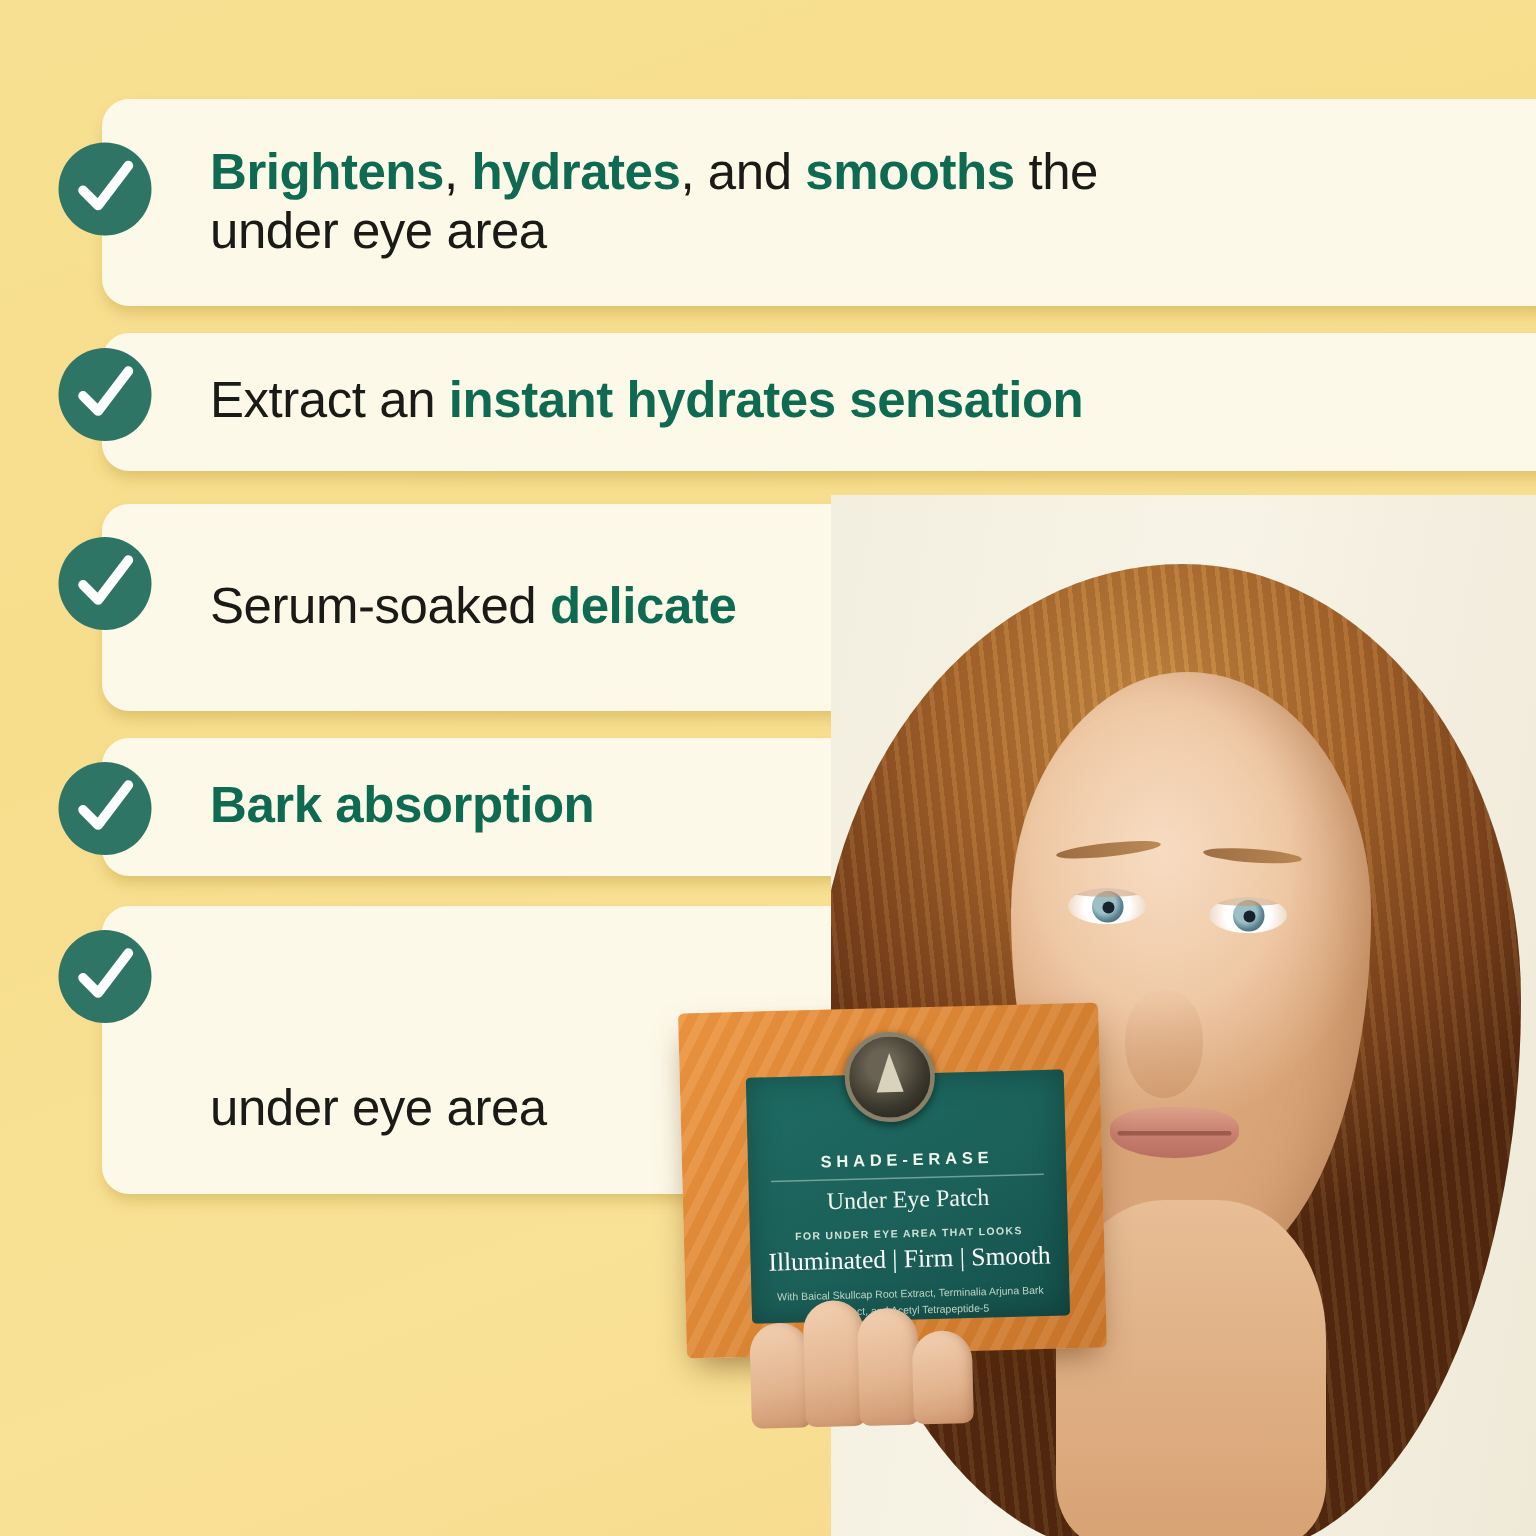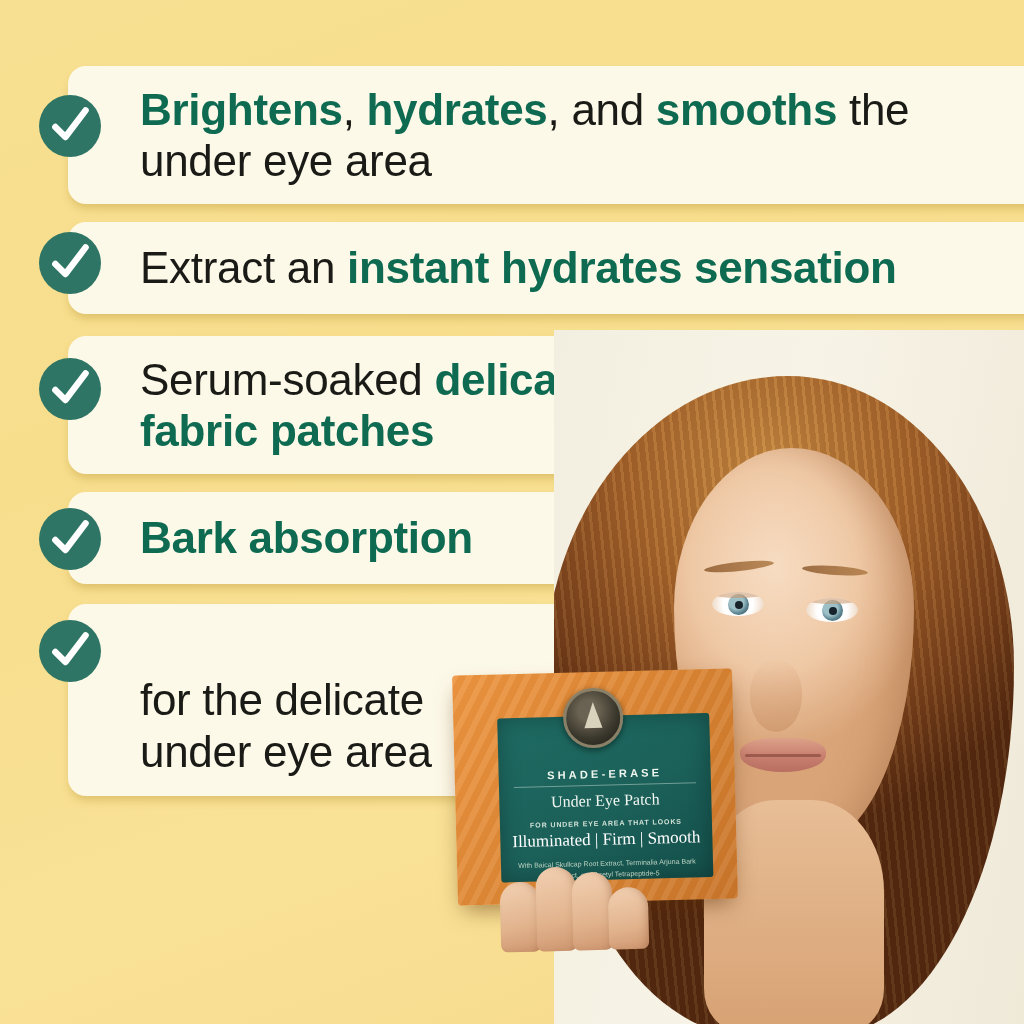--- a/index.html
+++ b/index.html
@@ -23,21 +23,21 @@
     left:68px;
     width:1010px;                 
     background:#FDF9E8;
     border-radius:18px;
     box-shadow:0 6px 10px -2px rgba(176,140,40,.38);
     padding:16px 0 16px 72px;
     display:flex;
     align-items:center;
   }
   .card-text {
-    font-size:44px;
+    font-size:34px;
     line-height:1.16;
     color:#1A1A16;
     letter-spacing:-.3px;
     max-width:790px;
   }
   .card-text b { color:#0E6B52; font-weight:700; }
 
   
   .check {
     position:absolute;
@@ -251,34 +251,33 @@
 
   <div class="card" style="top:222px; min-height:92px;">
     <div class="card-text">
       <span>Extract an </span><b>instant hydrates sensation</b>
     </div>
   </div>
 
   <div class="card" style="top:336px; min-height:138px;">
     <div class="card-text">
       <span>Serum-soaked </span><b>delicate</b><br>
-      <b>fabric patches</b>
     </div>
   </div>
 
   <div class="card" style="top:492px; min-height:92px;">
     <div class="card-text">
       <b>Bark absorption</b>
     </div>
   </div>
 
   <div class="card" style="top:604px; min-height:192px;">
     <div class="card-text">
       <br>
-      <span>for the delicate</span><br>
+      <br>
       <span>under eye area</span>
     </div>
   </div>
 
   <div class="check" style="top:95px;">
     <svg viewBox="0 0 48 48" aria-hidden="true">
         <path d="M8 25 L19 36 L41 7" fill="none" stroke="#FFFFFF" stroke-width="7" stroke-linecap="round" stroke-linejoin="round"></path>
       </svg>
   </div>
   <div class="check" style="top:232px;">

